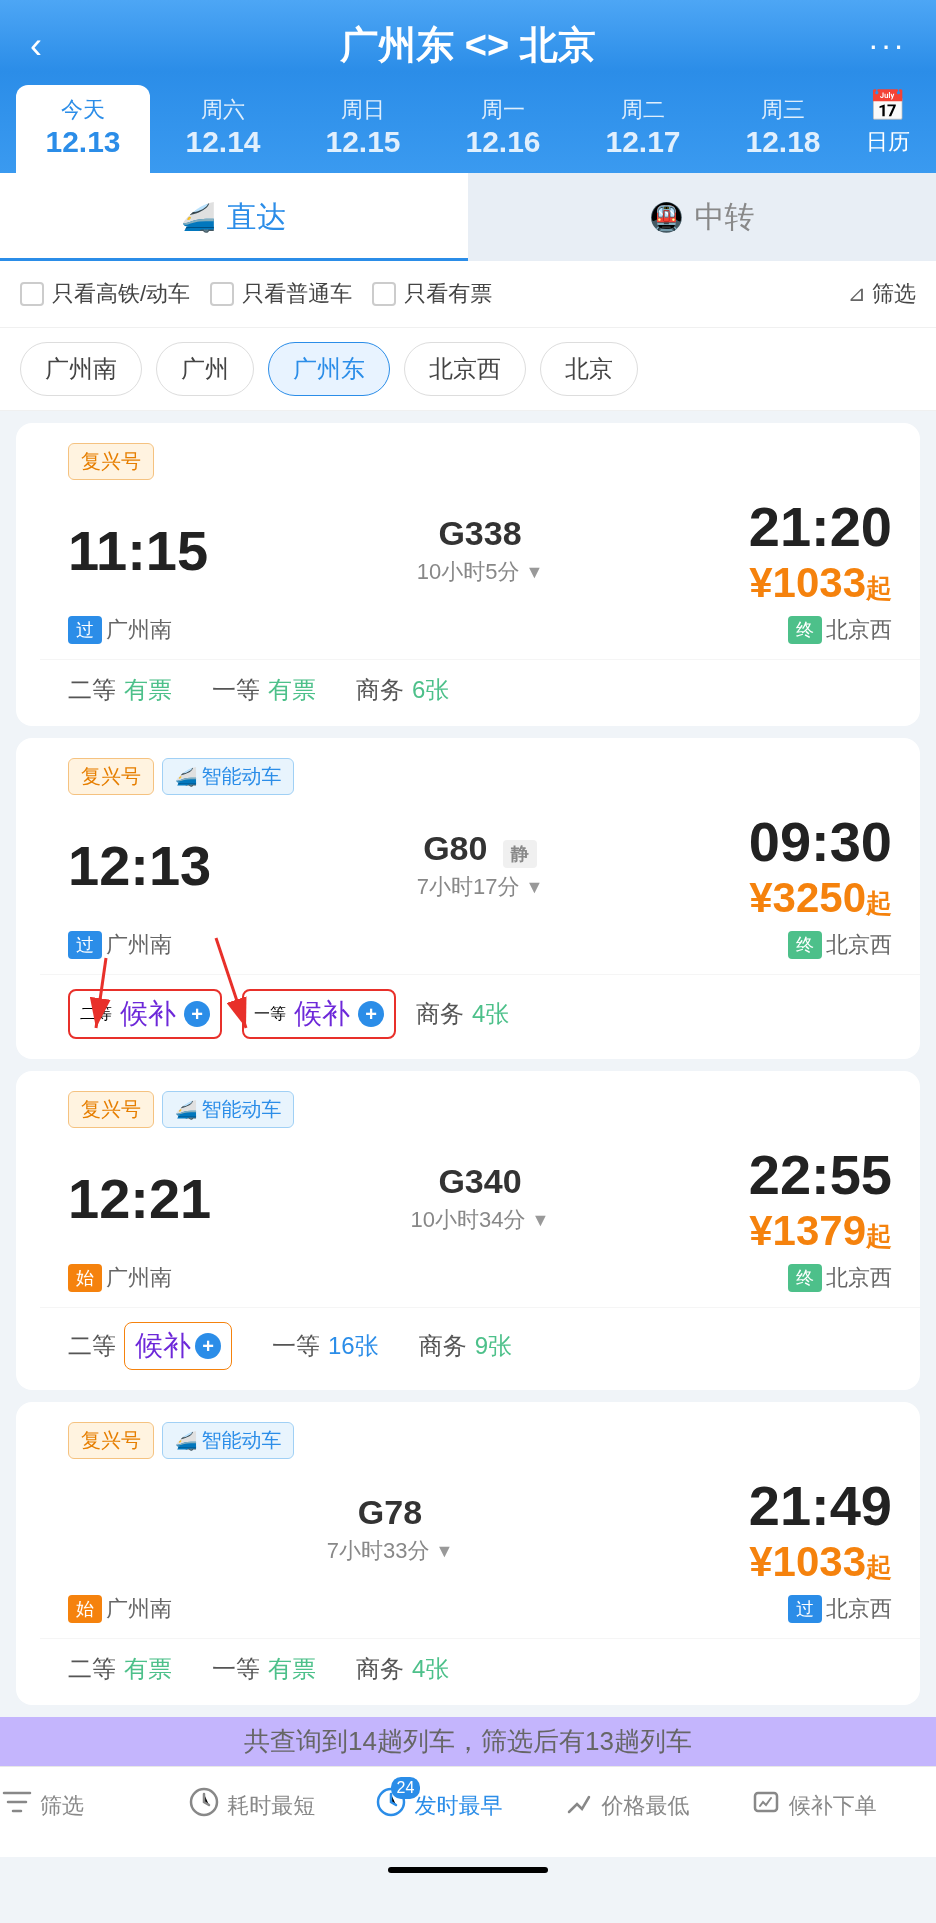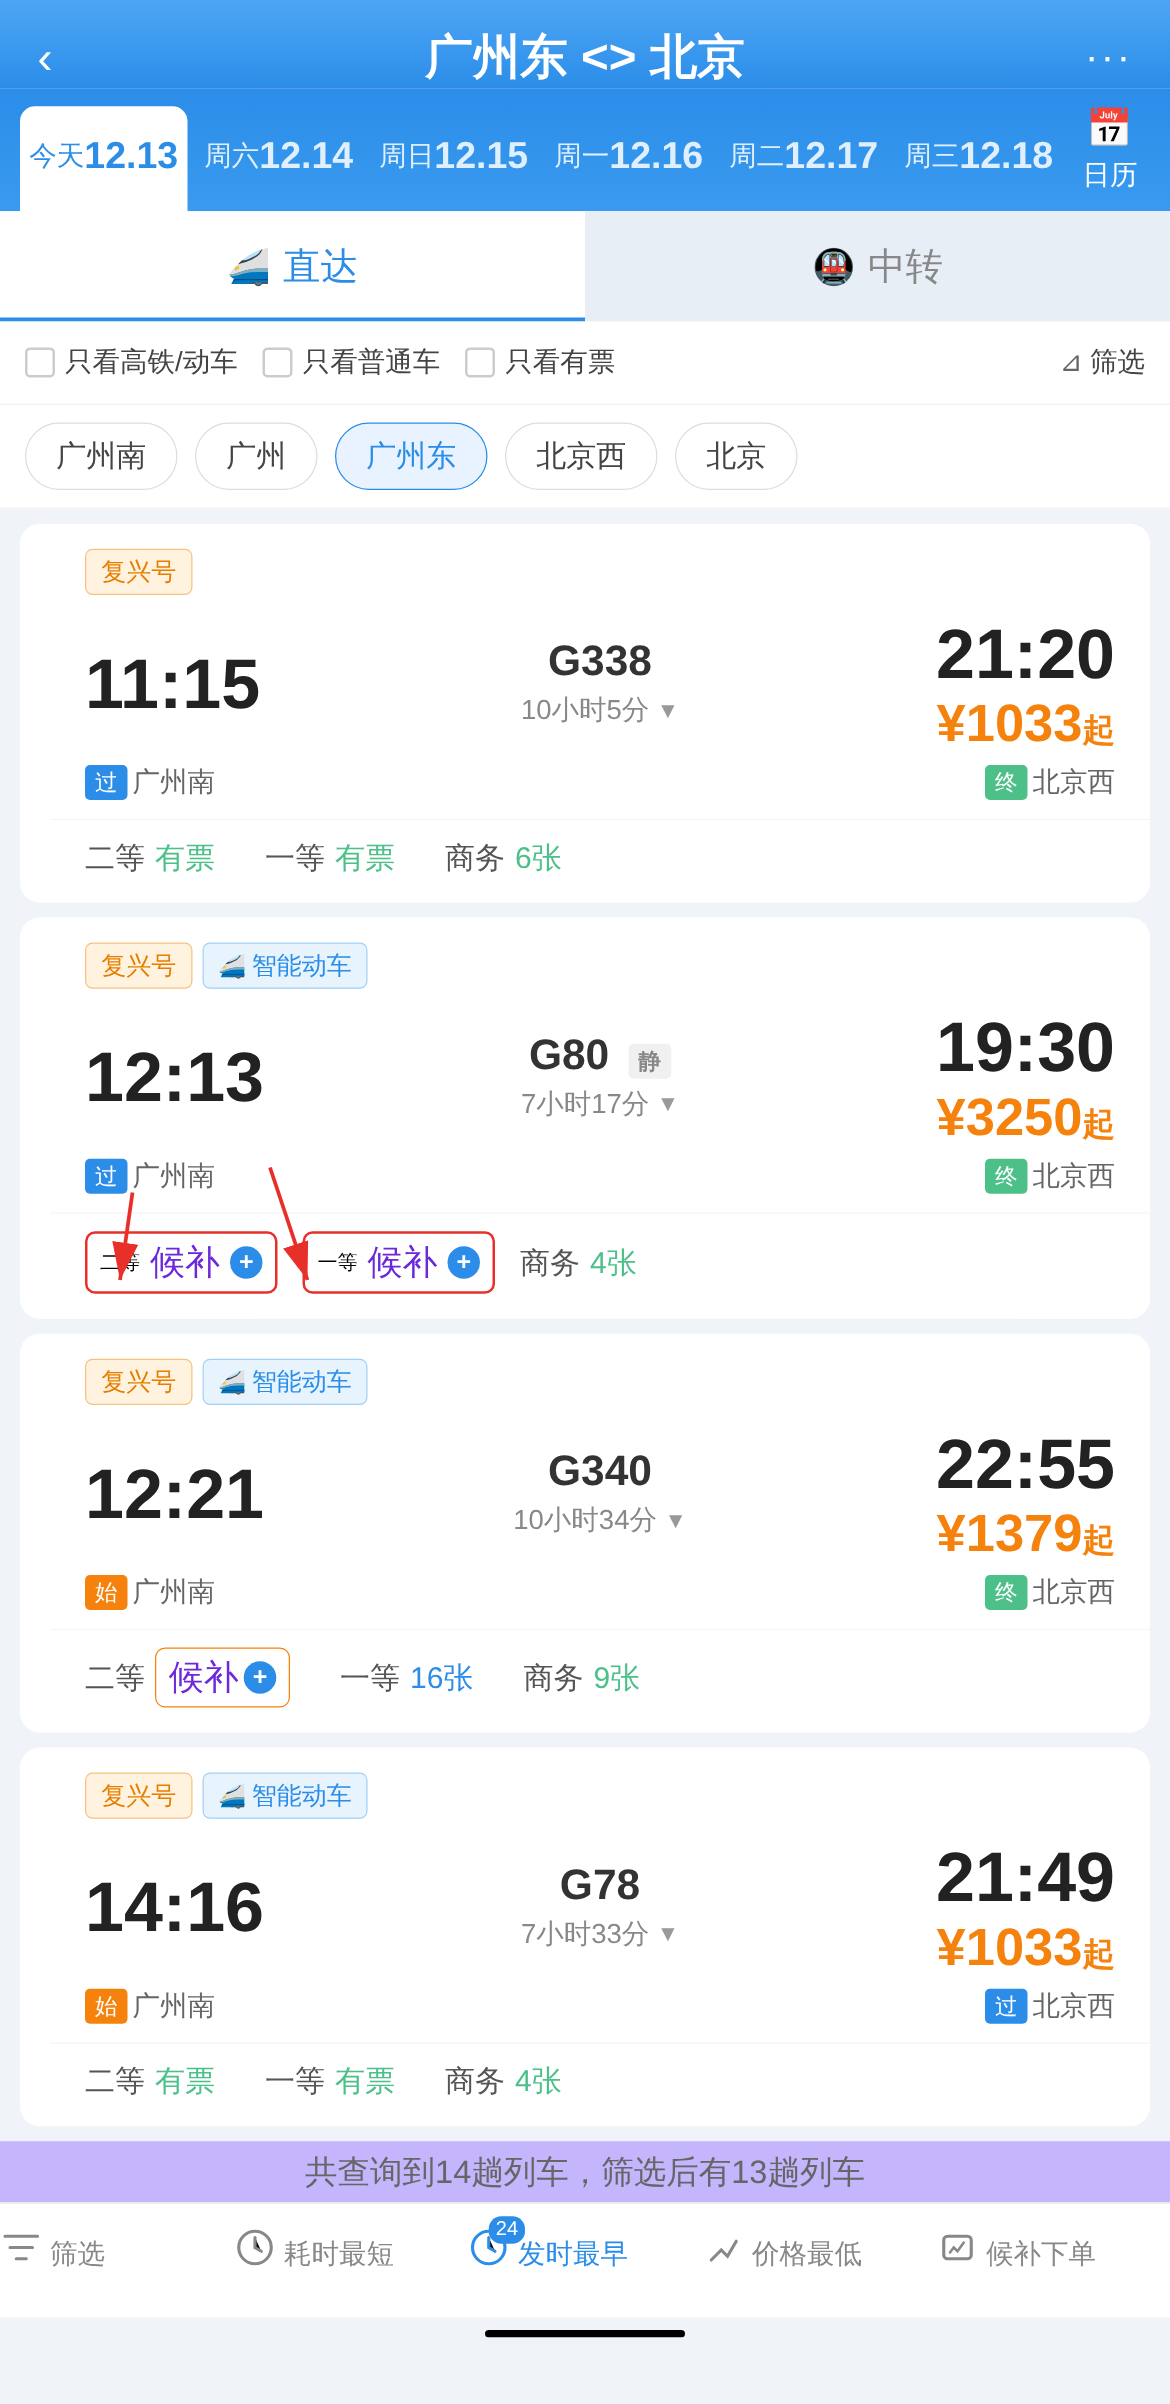--- a/index.html
+++ b/index.html
@@ -40,20 +40,21 @@
     .date-bar {
       background: linear-gradient(180deg, #2b8de8 0%, #3a9af0 100%);
       display: flex;
       align-items: stretch;
       padding: 14px 16px 0 16px;
       gap: 6px;
     }
     .date-tab {
       flex: 1;
       display: flex;
+      flex-direction: column;
       align-items: center;
       justify-content: center;
       padding: 10px 4px 14px 4px;
       border-radius: 12px 12px 0 0;
       cursor: pointer;
       color: rgba(255,255,255,0.85);
     }
     .date-tab.active {
       background: #fff;
       color: #2b8de8;
@@ -518,21 +519,21 @@
         <div class="train-main-row">
           <div class="time-depart">12:13</div>
           <div class="train-middle">
             <div class="train-num">G80 <span class="quiet-badge">静</span></div>
             <div class="duration-row">
               <span class="duration-text">7小时17分</span>
               <span class="dropdown-arrow">▼</span>
             </div>
           </div>
           <div style="text-align:right;">
-            <div class="time-depart" style="text-align:right;">19:30</div>
+            <div class="time-depart" style="text-align:right;">09:30</div>
             <div class="price-tag">¥3250<span class="price-start">起</span></div>
           </div>
         </div>
         <div class="station-row">
           <div class="station-badge">
             <span class="badge-guo">过</span>广州南
           </div>
           <div class="station-badge">
             <span class="badge-zhong">终</span>北京西
           </div>
@@ -623,21 +624,20 @@
     <div class="train-card">
       <div class="card-top">
         <div class="tags-row">
           <span class="tag tag-fuxing">复兴号</span>
           <span class="tag tag-smart">
             <span class="tag-smart-icon">🚄</span>
             智能动车
           </span>
         </div>
         <div class="train-main-row">
-          <div class="time-depart">14:16</div>
           <div class="train-middle">
             <div class="train-num">G78</div>
             <div class="duration-row">
               <span class="duration-text">7小时33分</span>
               <span class="dropdown-arrow">▼</span>
             </div>
           </div>
           <div style="text-align:right;">
             <div class="time-depart" style="text-align:right;">21:49</div>
             <div class="price-tag">¥1033<span class="price-start">起</span></div>

